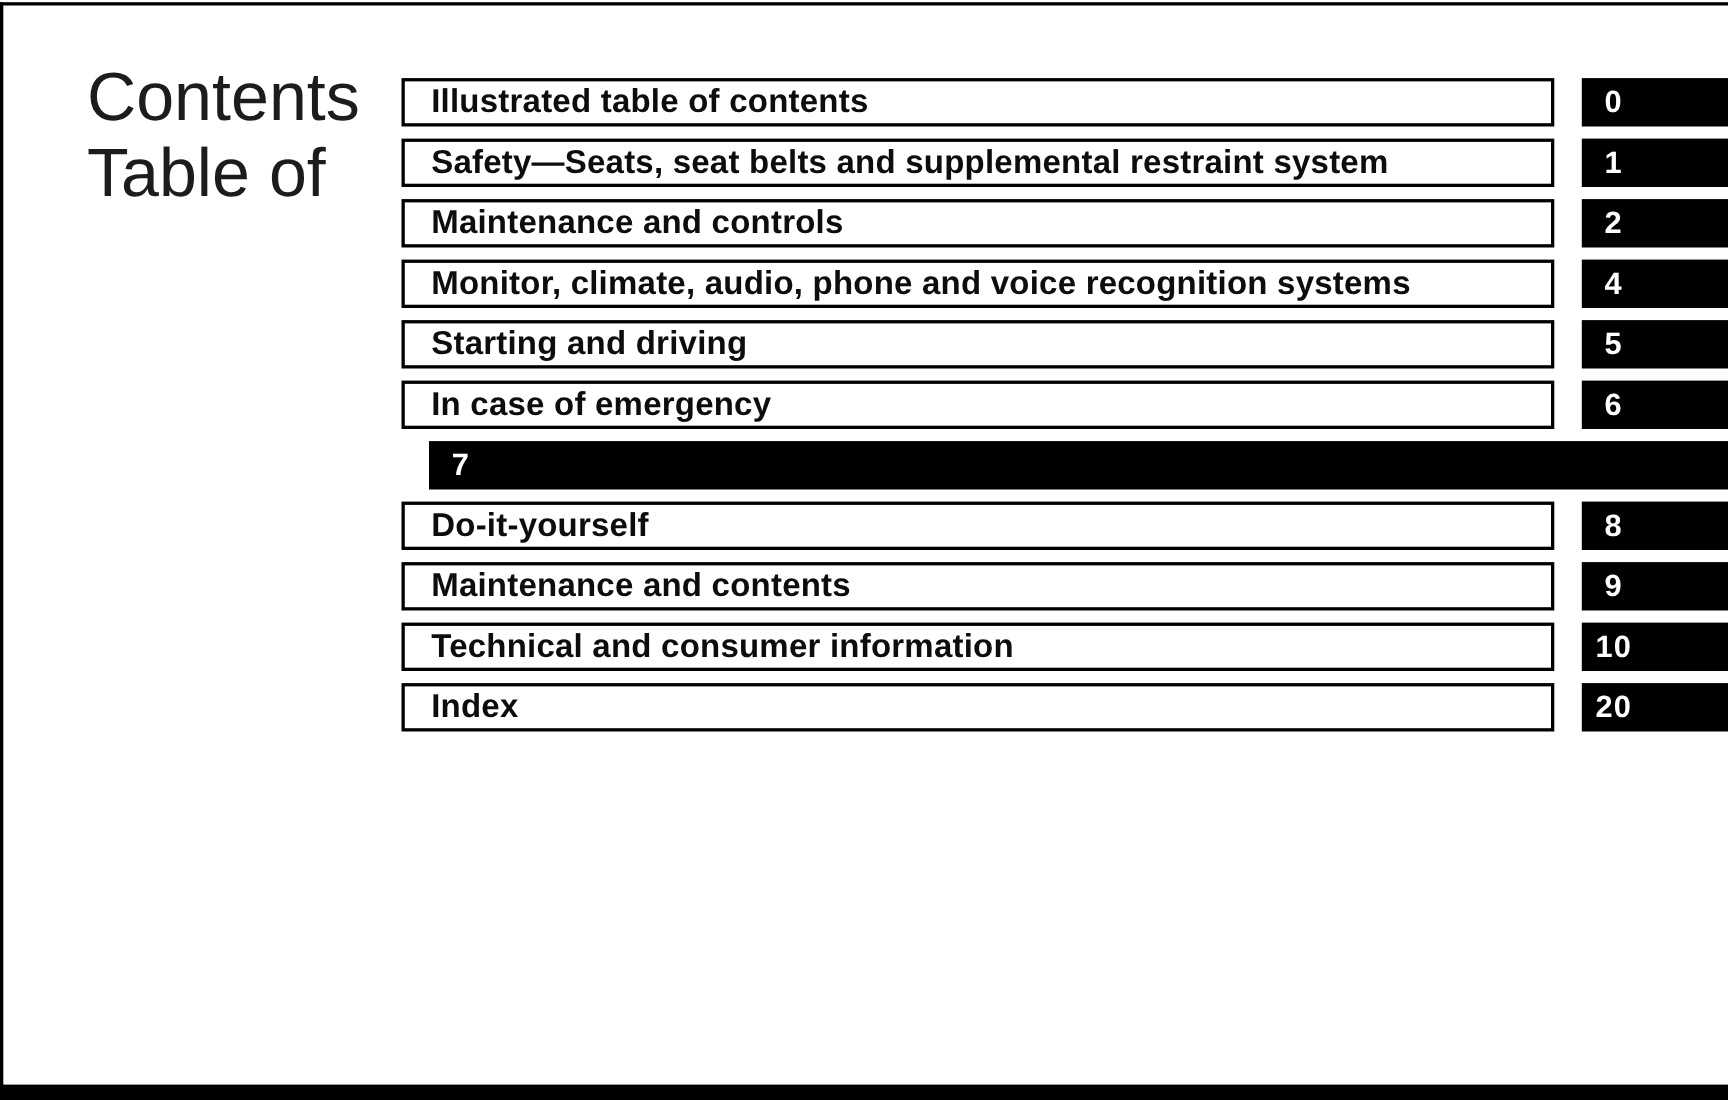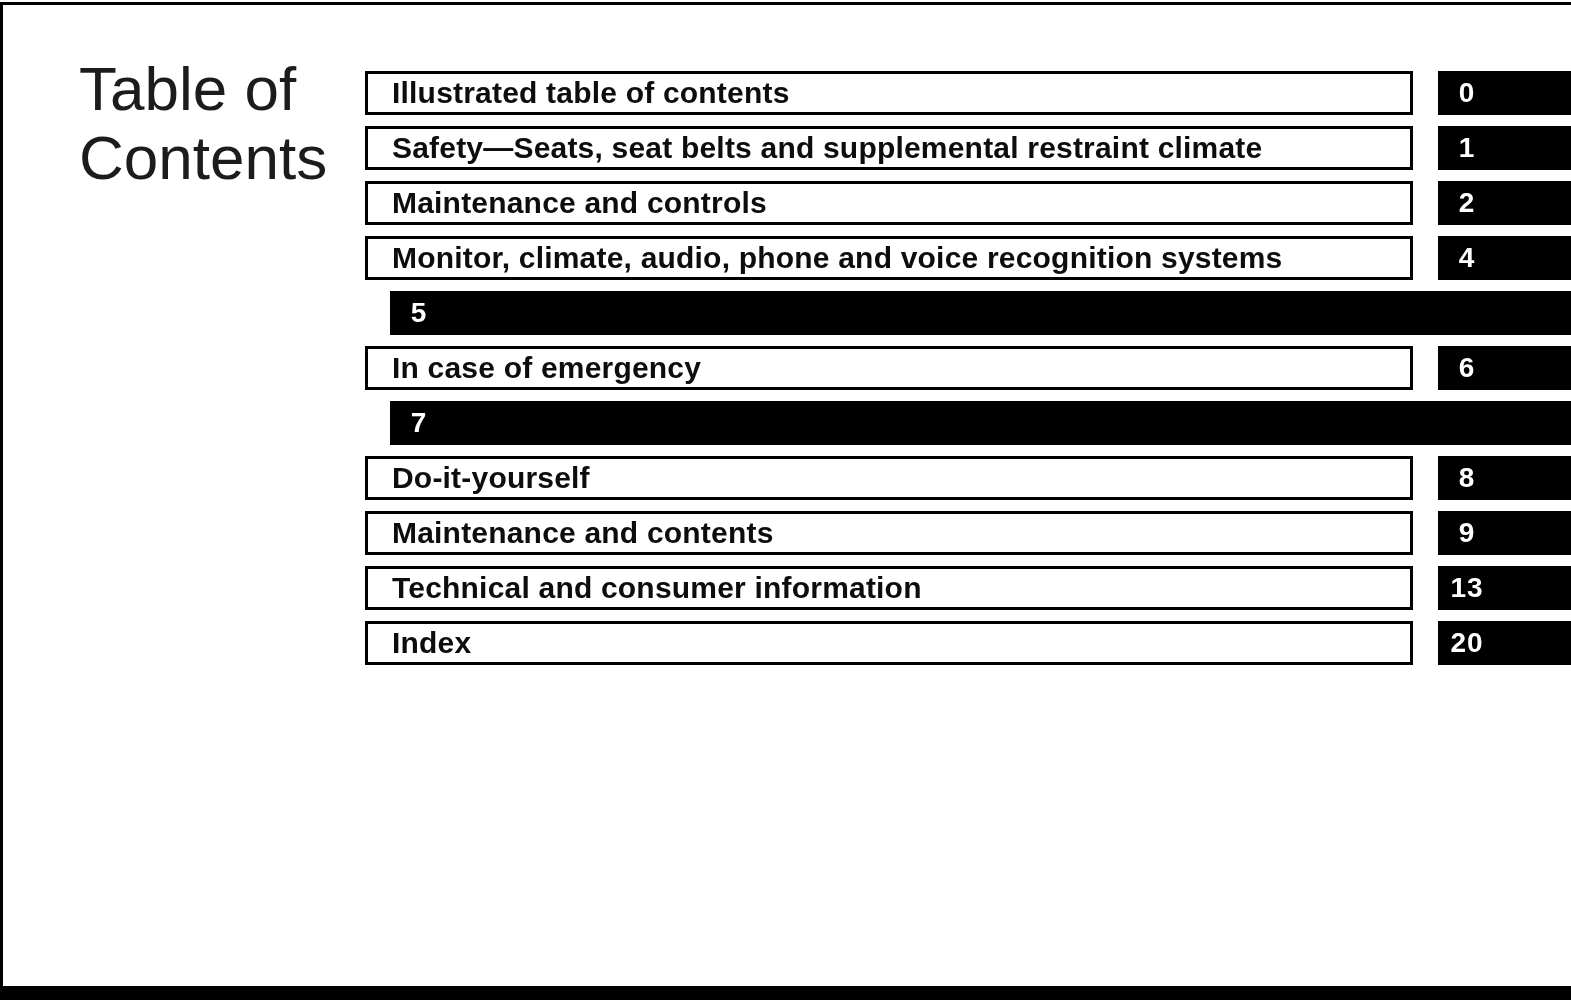--- a/index.html
+++ b/index.html
@@ -72,39 +72,39 @@
 </style>
 </head>
 <body>
 
 <div class="page">
   <div class="border-top"></div>
   <div class="border-left"></div>
   <div class="border-bottom"></div>
 
   <div class="title">
+    <div>Contents</div>
     <div>Table of</div>
-    <div>Contents</div>
   </div>
 
   <div class="toc">
 
     <div class="row">
       <div class="box">
         <span class="box-label">Illustrated table of contents</span>
       </div>
       <div class="gap"></div>
       <div class="tab">
         <span class="tab-num">0</span>
       </div>
     </div>
 
     <div class="row">
       <div class="box">
-        <span class="box-label">Safety—Seats, seat belts and supplemental restraint climate</span>
+        <span class="box-label">Safety—Seats, seat belts and supplemental restraint system</span>
       </div>
       <div class="gap"></div>
       <div class="tab">
         <span class="tab-num">1</span>
       </div>
     </div>
 
     <div class="row">
       <div class="box">
         <span class="box-label">Maintenance and controls</span>
@@ -120,20 +120,23 @@
       <div class="box">
         <span class="box-label">Monitor, climate, audio, phone and voice recognition systems</span>
       </div>
       <div class="gap"></div>
       <div class="tab">
         <span class="tab-num">4</span>
       </div>
     </div>
 
     <div class="row">
+      <div class="box">
+        <span class="box-label">Starting and driving</span>
+      </div>
       <div class="gap"></div>
       <div class="tab">
         <span class="tab-num">5</span>
       </div>
     </div>
 
     <div class="row">
       <div class="box">
         <span class="box-label">In case of emergency</span>
       </div>
@@ -169,21 +172,21 @@
         <span class="tab-num">9</span>
       </div>
     </div>
 
     <div class="row">
       <div class="box">
         <span class="box-label">Technical and consumer information</span>
       </div>
       <div class="gap"></div>
       <div class="tab">
-        <span class="tab-num">13</span>
+        <span class="tab-num">10</span>
       </div>
     </div>
 
     <div class="row">
       <div class="box">
         <span class="box-label">Index</span>
       </div>
       <div class="gap"></div>
       <div class="tab">
         <span class="tab-num">20</span>

